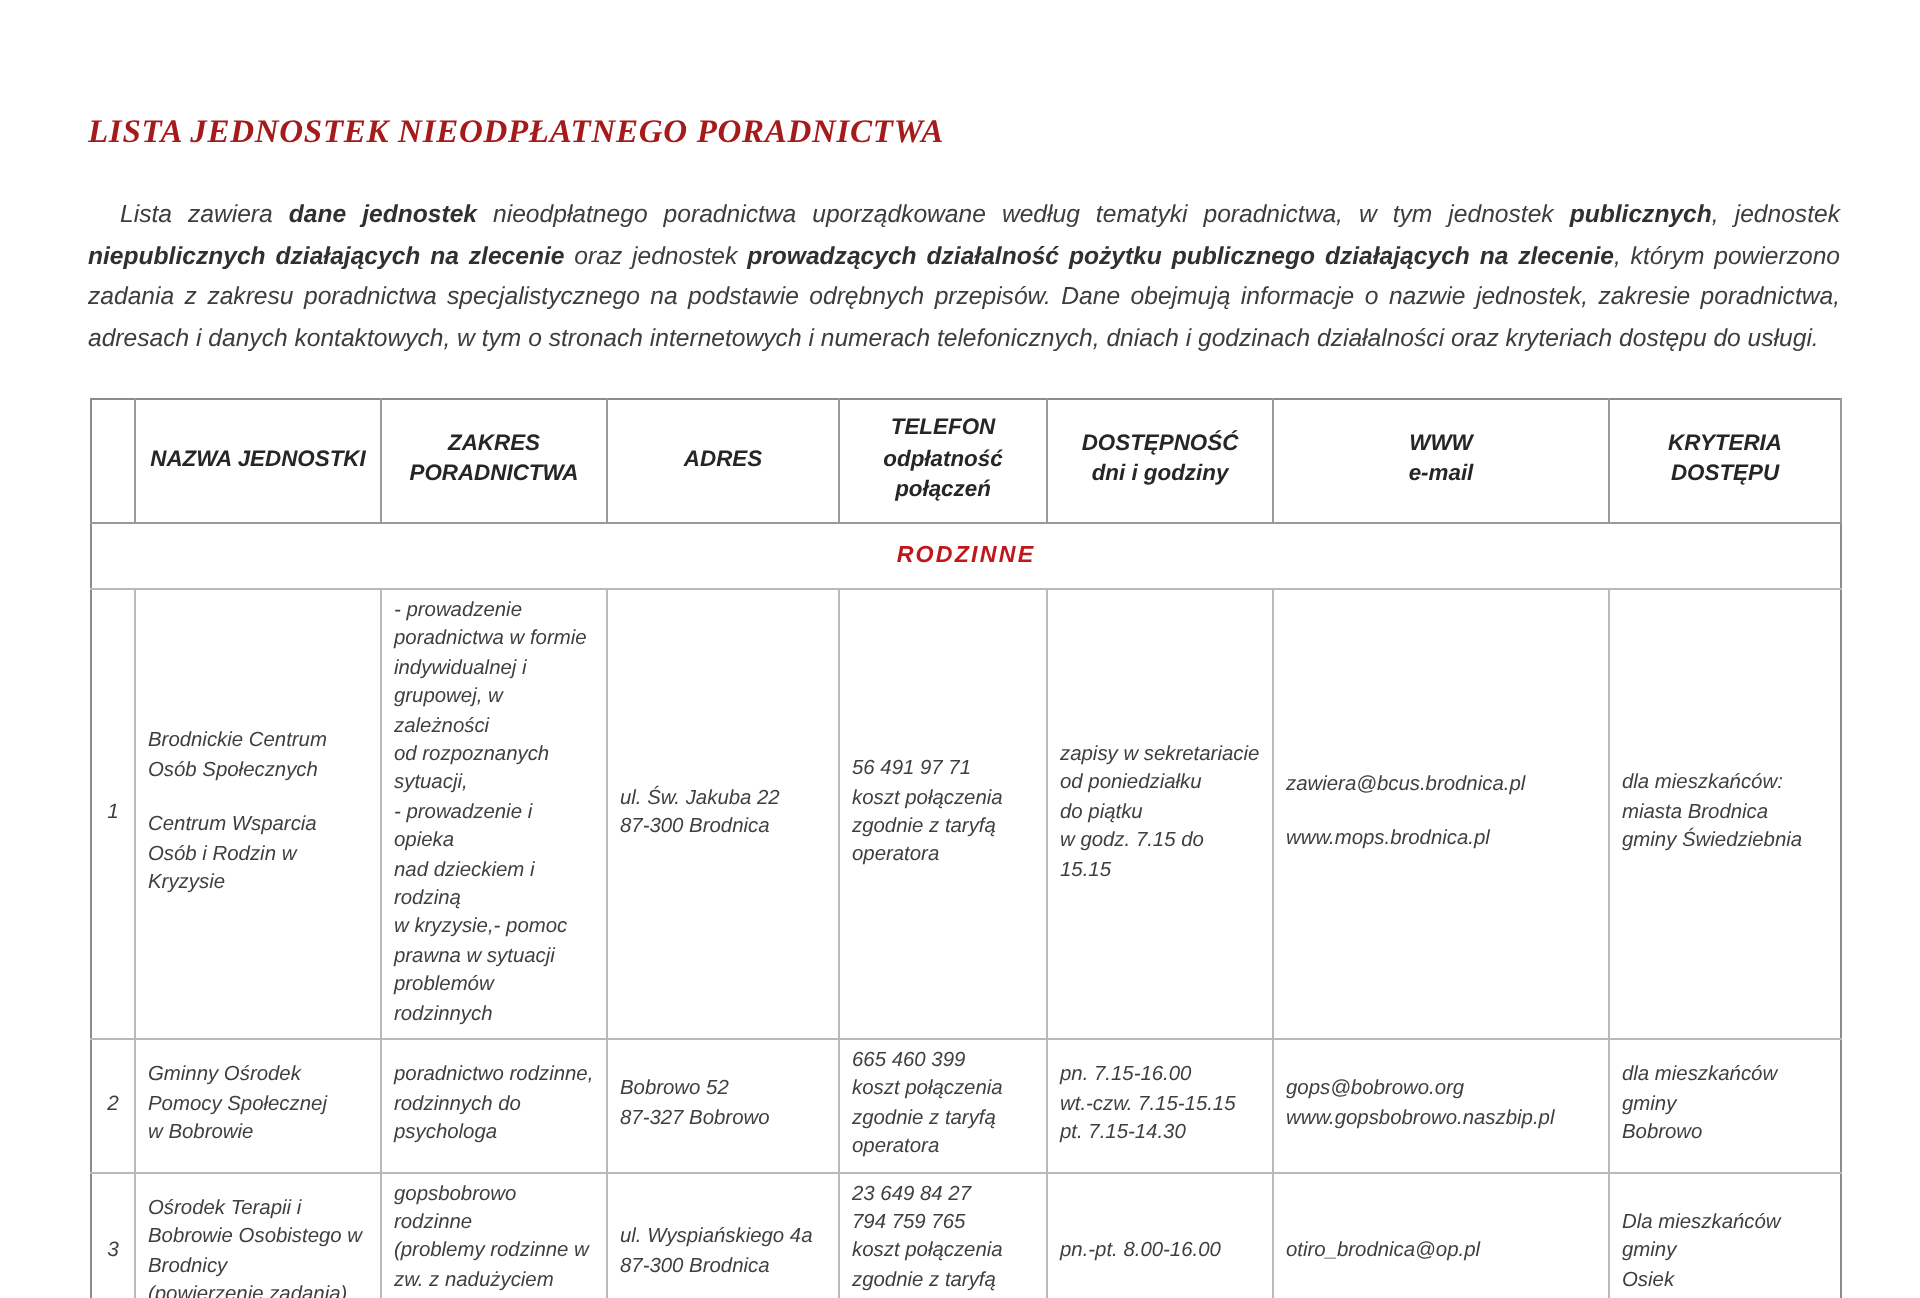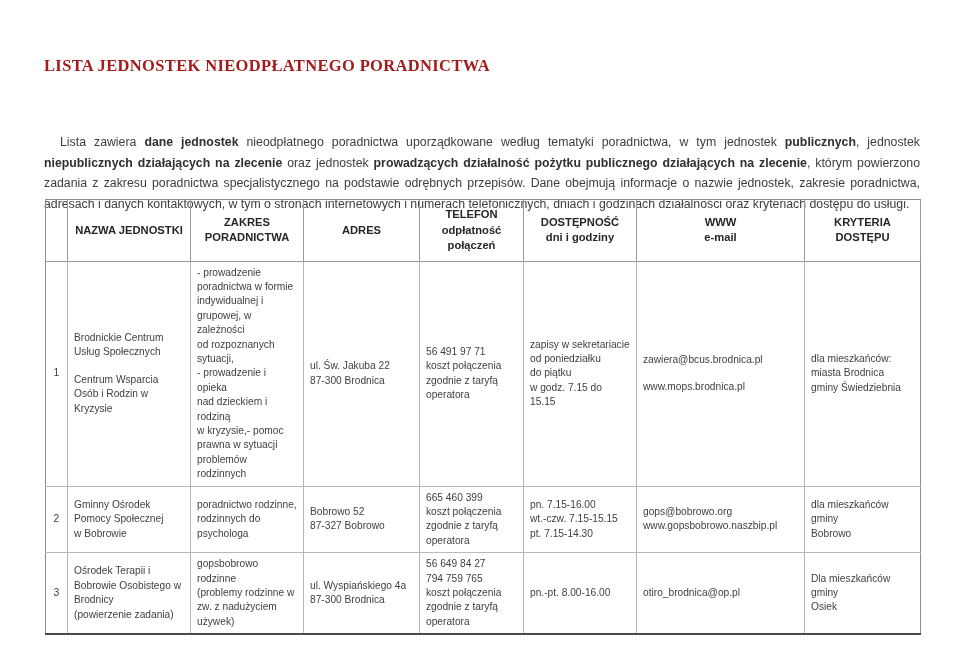--- a/index.html
+++ b/index.html
@@ -14,20 +14,21 @@
     font-family: "Liberation Sans", sans-serif;
     color: #404040;
     overflow: hidden;
   }
   .page {
     position: relative;
     width: 808px;
     height: 649px;
     box-sizing: border-box;
     padding: 0;
+    font-style: italic;
   }
 
   
   .doc-title {
     position: absolute;
     left: 44px;
     top: 56px;
     font-family: "Liberation Serif", serif;
     font-weight: bold;
     font-size: 16.5px;
@@ -40,21 +41,20 @@
   .intro {
     position: absolute;
     left: 44px;
     top: 97px;
     width: 876px;
     font-size: 12.3px;
     line-height: 20.5px;
     text-align: justify;
     color: #3d3d3d;
     text-indent: 16px;
-    margin-top: 35px;
   }
   .intro b { font-weight: bold; color: #303030; }
 
   
   .tbl-wrap {
     position: absolute;
     left: 45px;
     top: 199px;
     width: 875px;
   }
@@ -180,26 +180,29 @@
               <div class="ln">WWW</div>
               <div class="ln">e-mail</div>
             </th>
             <th>
               <div class="ln">KRYTERIA</div>
               <div class="ln">DOSTĘPU</div>
             </th>
           </tr>
       </thead>
       <tbody>
+          <tr class="section-row">
+            <td colspan="8">RODZINNE</td>
+          </tr>
           <tr class="r1">
             <td class="num">1</td>
             <td class="">
               <p>
                 <span class="ln">Brodnickie Centrum</span>
-                <span class="ln">Usług Społecznych</span>
+                <span class="ln">Osób Społecznych</span>
               </p>
               <p>
                 <span class="ln">Centrum Wsparcia</span>
                 <span class="ln">Osób i Rodzin w</span>
                 <span class="ln">Kryzysie</span>
               </p>
             </td>
             <td class="">
               <p>
                 <span class="ln">- prowadzenie</span>
@@ -322,21 +325,21 @@
               </p>
             </td>
             <td class="">
               <p>
                 <span class="ln">ul. Wyspiańskiego 4a</span>
                 <span class="ln">87-300 Brodnica</span>
               </p>
             </td>
             <td class="">
               <p>
-                <span class="ln">56 649 84 27</span>
+                <span class="ln">23 649 84 27</span>
                 <span class="ln">794 759 765</span>
                 <span class="ln">koszt połączenia</span>
                 <span class="ln">zgodnie z taryfą</span>
                 <span class="ln">operatora</span>
               </p>
             </td>
             <td class="">
               <p>
                 <span class="ln">pn.-pt. 8.00-16.00</span>
               </p>

